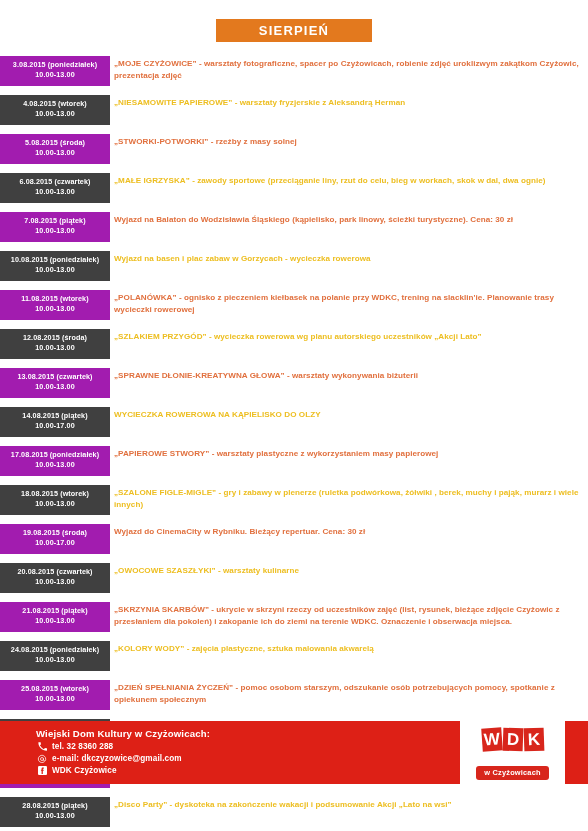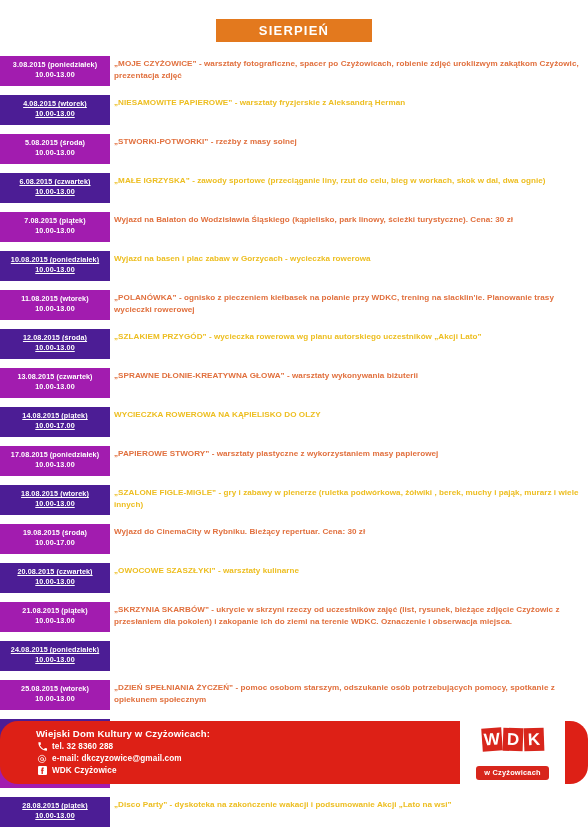--- a/index.html
+++ b/index.html
@@ -61,42 +61,41 @@
     box-sizing: border-box;
     padding: 4px 2px 3px 2px;
     color: #ffffff;
     font-size: 7.2px;
     font-weight: bold;
     line-height: 1.45;
     text-align: center;
     letter-spacing: 0.1px;
   }
   .row.salmon .date-box { background: #a21caf; }
-  .row.yellow .date-box { background: #4c1d95; text-decoration: underline; }
+  .row.yellow .date-box { background: #404040; }
 
   .desc {
     flex: 1 1 auto;
     padding: 2px 6px 0 4px;
     font-size: 8.1px;
     font-weight: bold;
     line-height: 1.52;
     letter-spacing: 0.05px;
   }
   .row.salmon .desc { color: #e1703e; }
   .row.yellow .desc { color: #edbe20; }
 
   
   .footer {
     position: absolute;
     left: 0;
     top: 721px;
     width: 588px;
     height: 63px;
     background: #dd2016;
-    border-radius: 18px;
   }
   .footer-info {
     position: absolute;
     left: 36px;
     top: 7px;
     color: #ffffff;
   }
   .org-name {
     font-size: 9.6px;
     font-weight: bold;
@@ -279,20 +278,21 @@
         <div>21.08.2015 (piątek)</div>
         <div>10.00-13.00</div>
       </div>
       <div class="desc">„SKRZYNIA SKARBÓW” - ukrycie w skrzyni rzeczy od uczestników zajęć (list, rysunek, bieżące zdjęcie Czyżowic z przesłaniem dla pokoleń)  i zakopanie ich do ziemi na terenie WDKC. Oznaczenie i obserwacja miejsca.</div>
     </div>
     <div class="row yellow">
       <div class="date-box">
         <div>24.08.2015 (poniedziałek)</div>
         <div>10.00-13.00</div>
       </div>
+      <div class="desc">„KOLORY WODY” - zajęcia plastyczne, sztuka malowania akwarelą</div>
     </div>
     <div class="row salmon">
       <div class="date-box">
         <div>25.08.2015 (wtorek)</div>
         <div>10.00-13.00</div>
       </div>
       <div class="desc">„DZIEŃ SPEŁNIANIA ŻYCZEŃ” -  pomoc osobom starszym, odszukanie osób potrzebujących pomocy, spotkanie z opiekunem społecznym</div>
     </div>
     <div class="row yellow">
       <div class="date-box">

